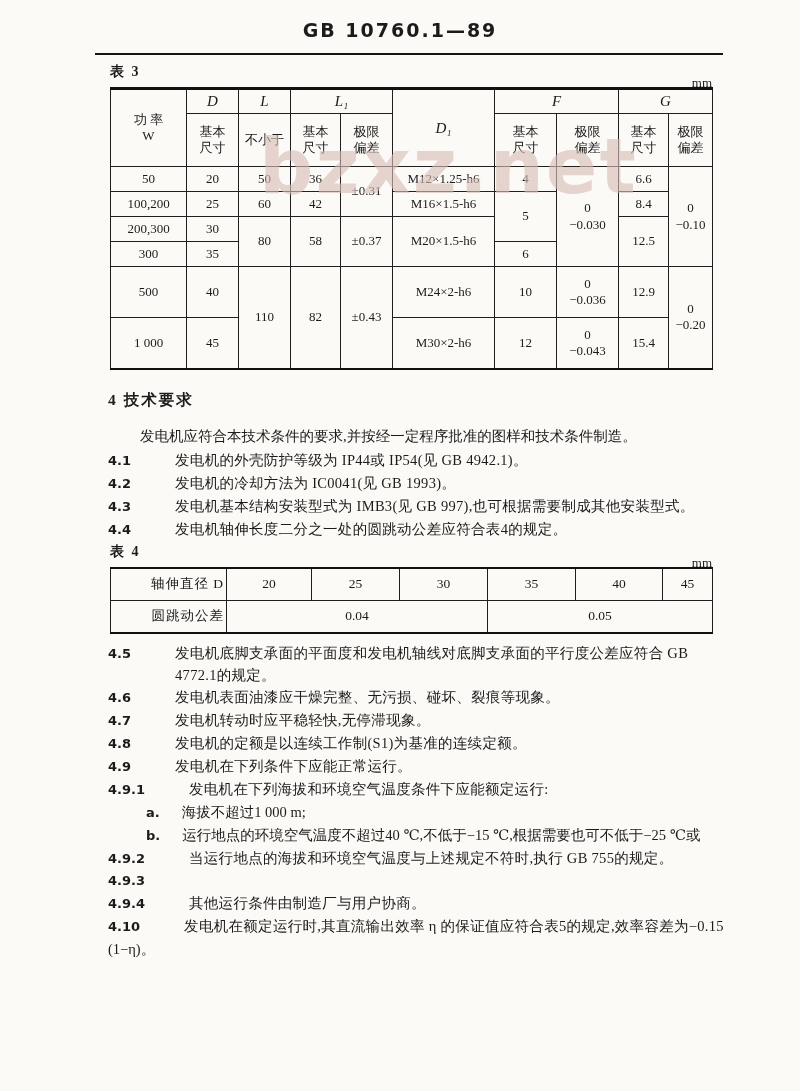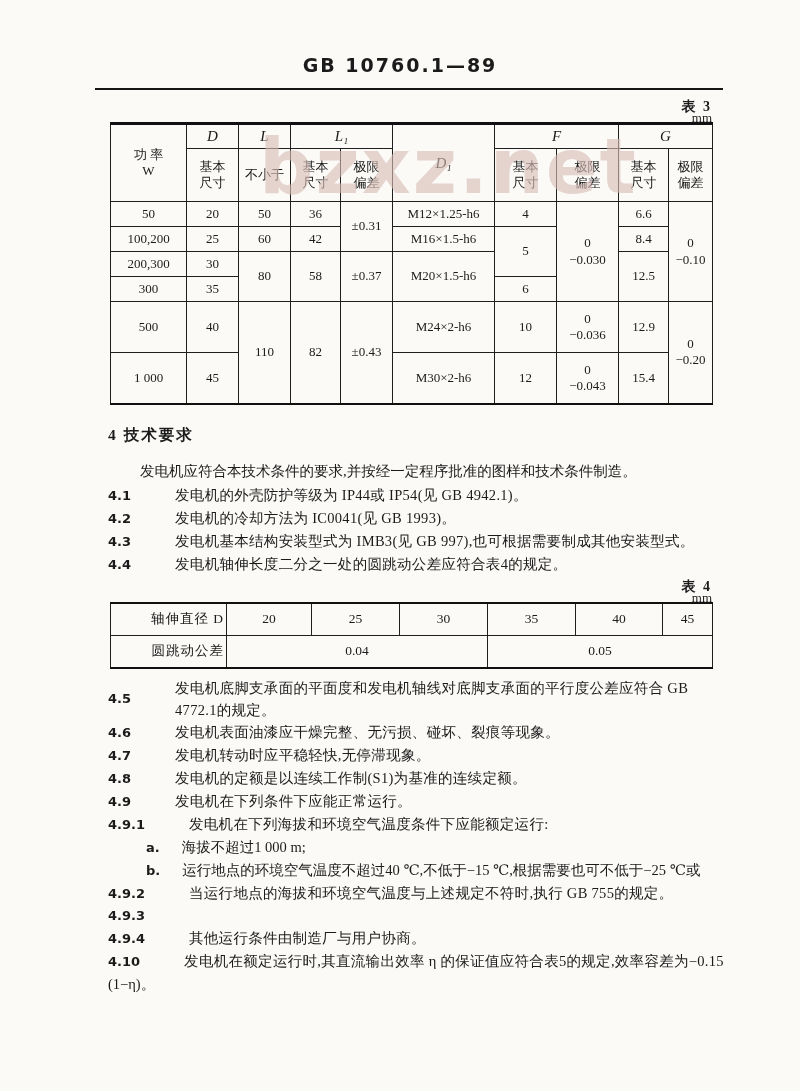--- a/index.html
+++ b/index.html
@@ -5,41 +5,41 @@
   html,body{margin:0;padding:0;}
   .page{
     width:800px;height:1091px;
     background:#fbfaf7;
     position:relative;
     font-family:"Liberation Serif","DejaVu Serif",serif;
     color:#1b1b1b;
     overflow:hidden;
   }
   .doc-number{
-    padding-top:54px;
+    padding-top:19px;
     text-align:center;
     font-weight:bold;
     font-size:19px;
     letter-spacing:2px;
     font-family:"DejaVu Sans","Liberation Sans",sans-serif;
   }
   .header-rule{
     margin:12px 0 0 95px;
     width:628px;
     border-top:2.5px solid #151515;
   }
   .caption-row{
     position:relative;
     margin:8px 110px 4px 110px;
     width:602px;
     height:20px;
     font-size:14px;
   }
   .caption-row .cap{
-    position:absolute;left:0;right:0;text-align:right;
+    position:absolute;left:0;right:0;text-align:left;
     letter-spacing:2px;font-weight:bold;
   }
   .caption-row .unit{
     position:absolute;right:0;top:12px;font-size:13px;
   }
   table{
     border-collapse:collapse;
     margin-left:110px;
     table-layout:fixed;
   }
@@ -106,21 +106,21 @@
     line-height:23px;
     margin:0 70px 0 146px;
     font-size:14.5px;
   }
   .sub-clause .num{margin-right:22px;font-weight:bold;font-family:"DejaVu Sans","Liberation Sans",sans-serif;font-size:13px;flex:none;}
   .cont-line{
     margin:0 70px 0 108px;
     line-height:23px;
     font-size:14.5px;
   }
-  .mt8{margin-top:8px;align-items:center;}
+  .mt8{margin-top:8px;}
   .mt2{margin-top:2px;}
 </style>
 </head>
 <body>
 
 <div class="page">
 
   <div class="doc-number">GB 10760.1—89</div>
   <div class="header-rule"></div>
 

